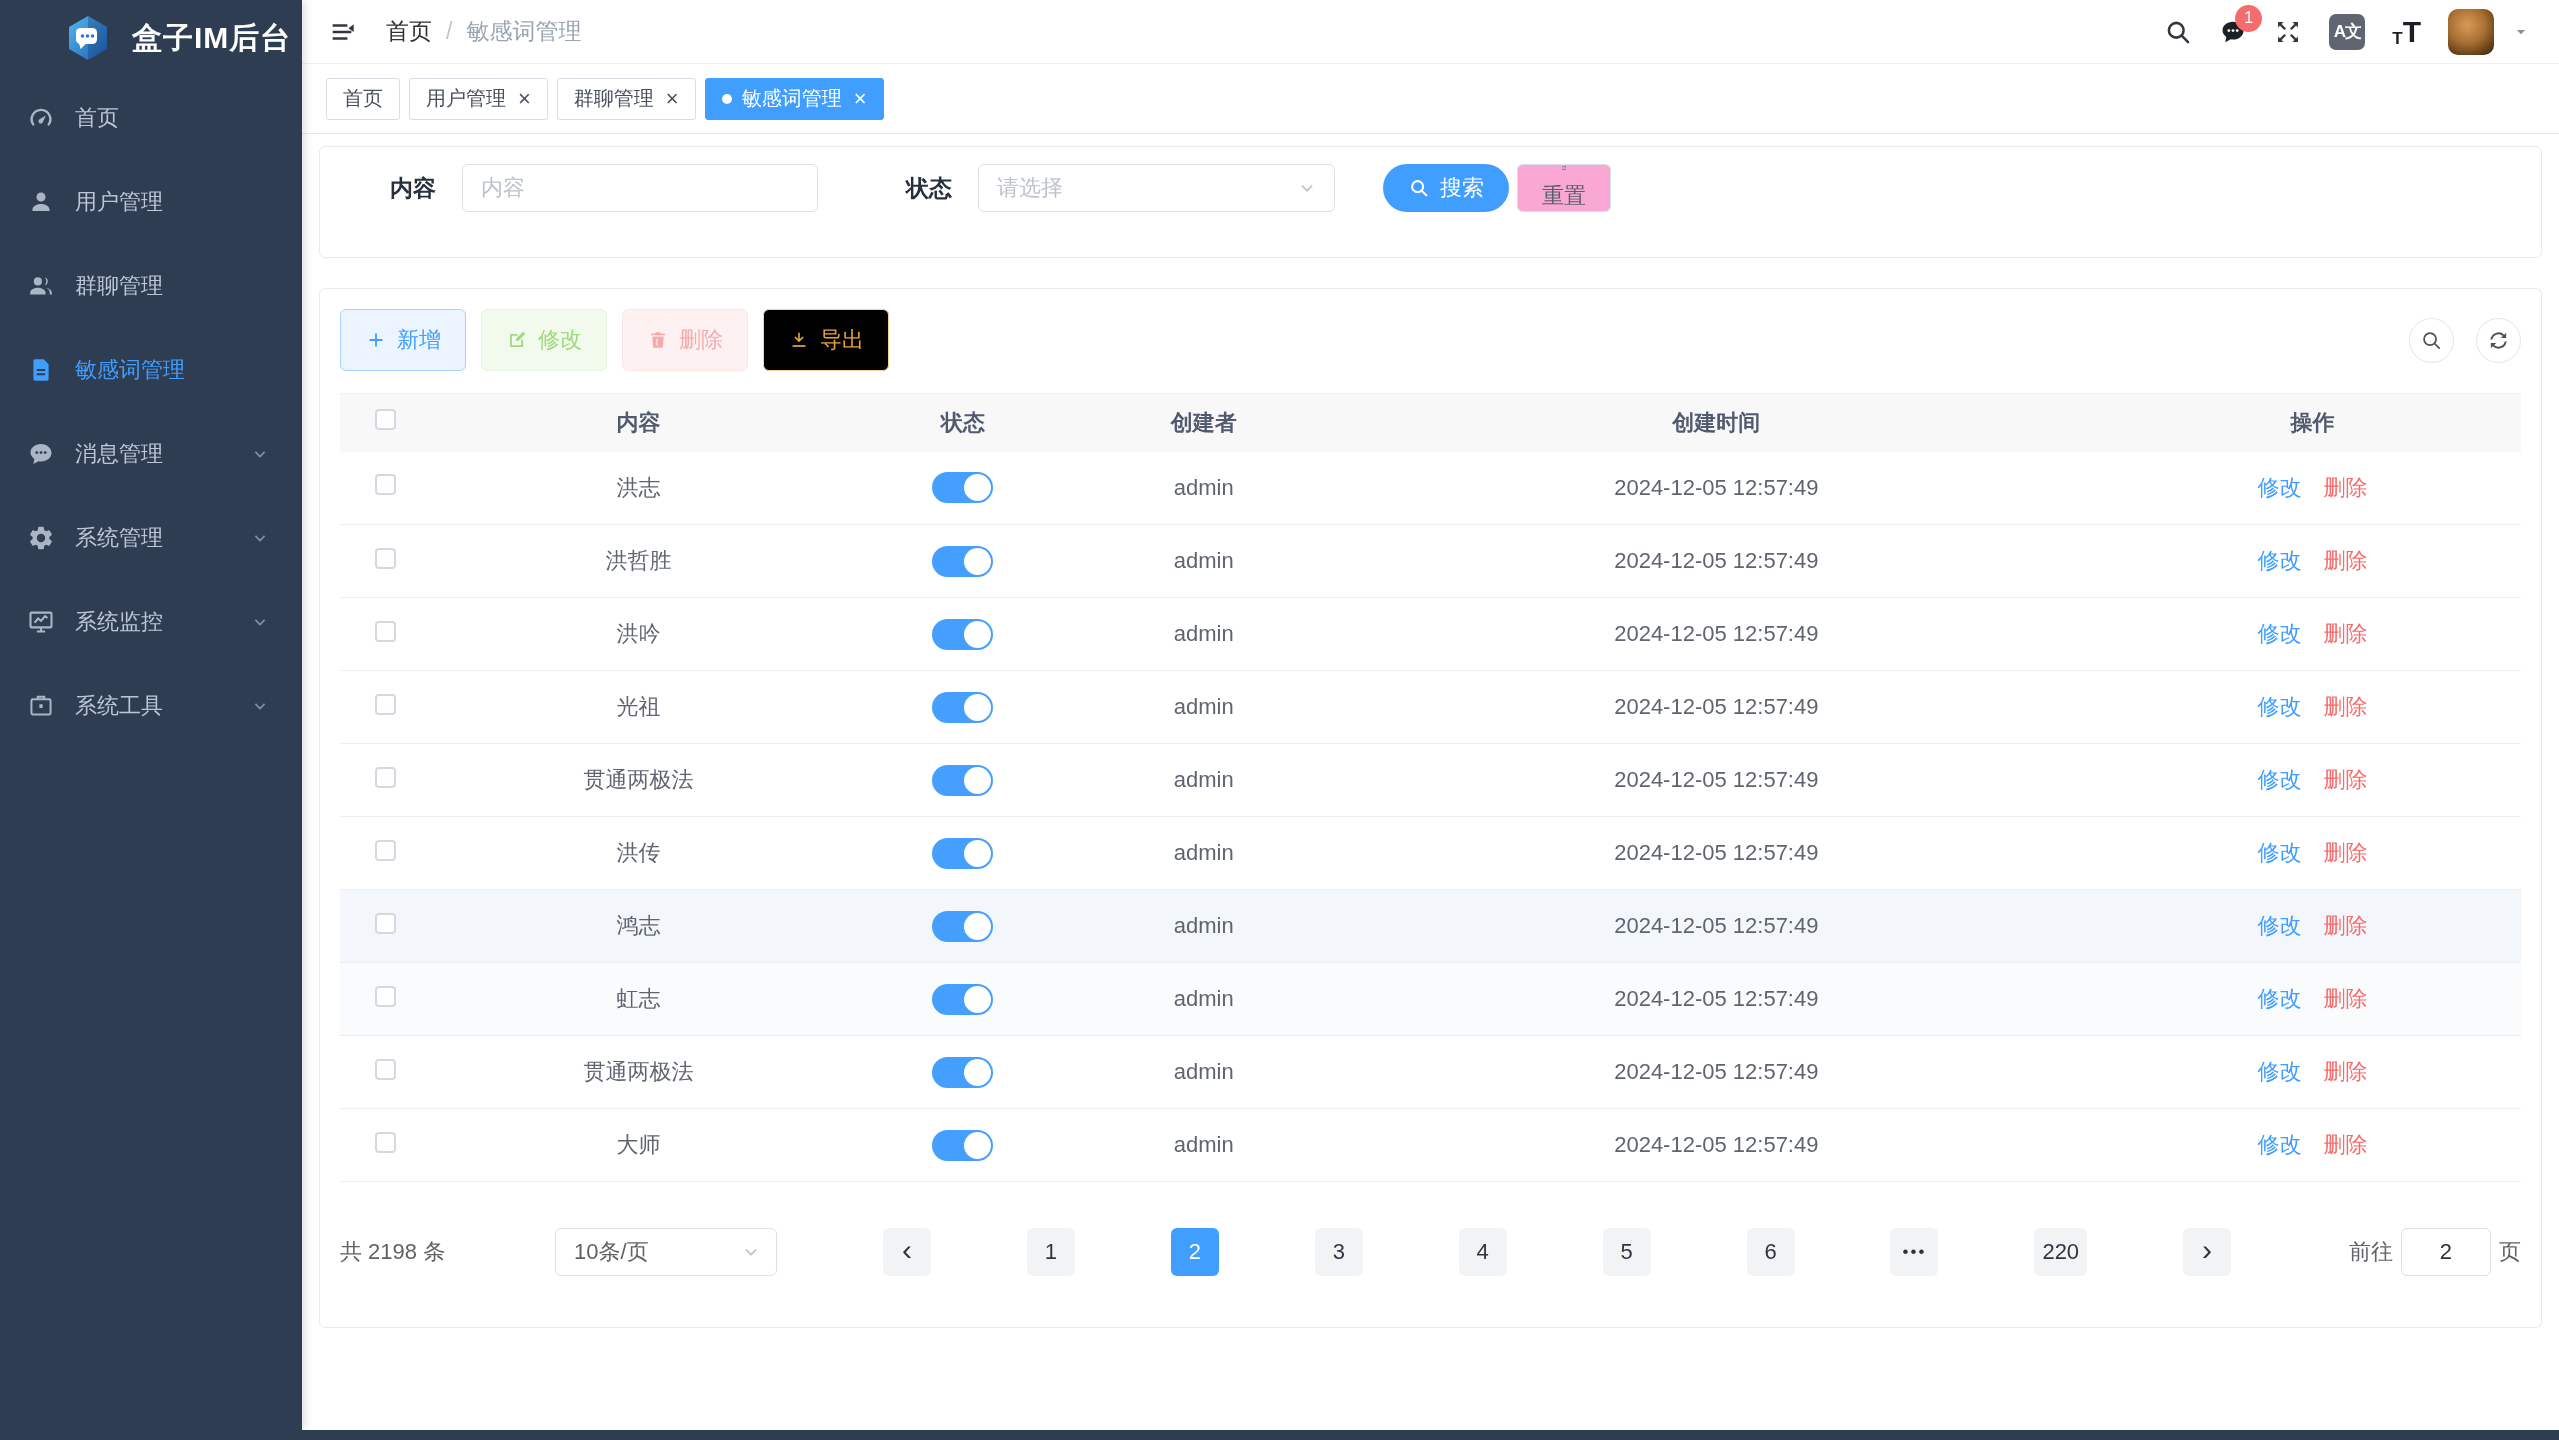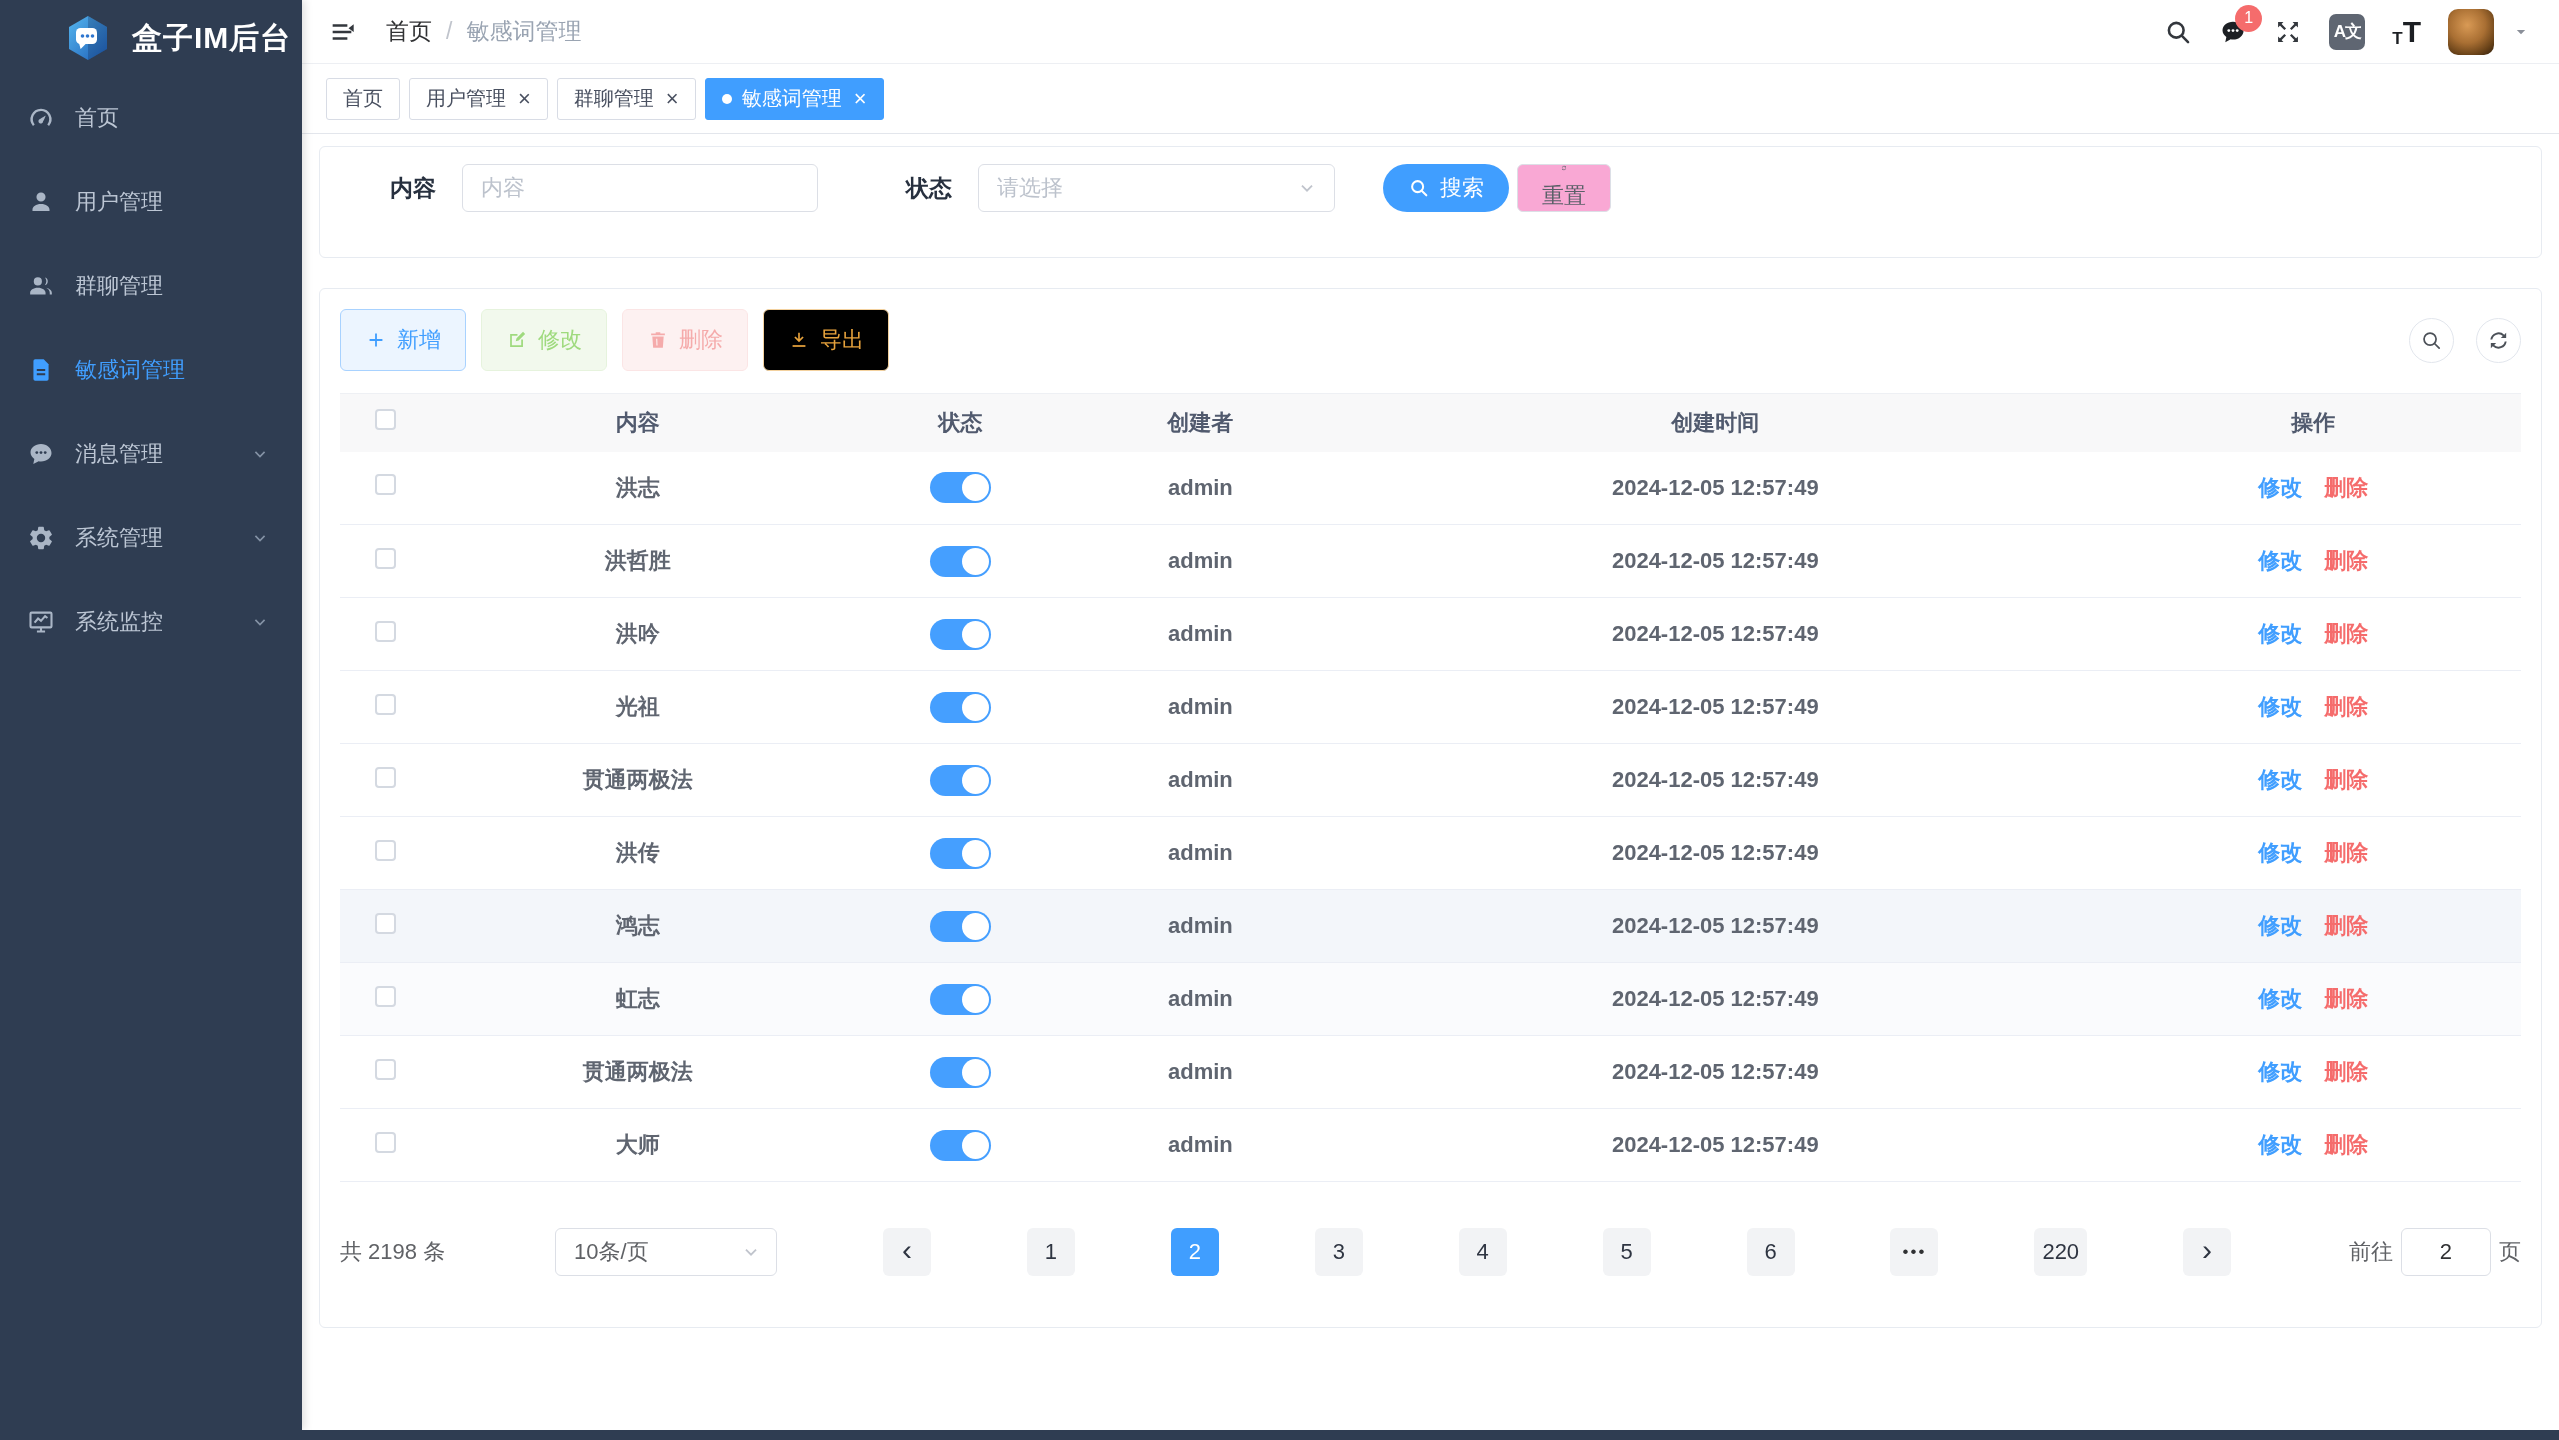--- a/index.html
+++ b/index.html
@@ -95,21 +95,21 @@
   .btn-delete { background:#fdf0f0; color:#f5a3a3; border-color:#fbe3e3; opacity:.9; cursor:not-allowed; }
   .btn-export { background:#000000; color:#e6a23c; border-color:#f3d19e; }
   .toolbar-spacer { flex:1; }
   .circle-btn { width:45px; height:45px; border-radius:50%; border:1px solid #e2e6ed; background:#fff;
                 display:flex; align-items:center; justify-content:center; color:#4c5158; cursor:pointer; margin-left:22px; }
   .circle-btn svg { width:23px; height:23px; display:block; }
 
   table.grid { width:100%; border-collapse:collapse; margin-top:22px; }
   .grid th { height:58px; background:#f8f8f9; font-size:22px; font-weight:700; color:#515a6e;
              text-align:center; border-top:1px solid #eef0f4; }
-  .grid td { height:73px; border-bottom:1px solid #ebeef5; font-size:22px; color:#5f6570; text-align:center;font-weight:bold; }
+  .grid td { height:73px; border-bottom:1px solid #ebeef5; font-size:22px; color:#5f6570; text-align:center; }
   .grid .col-check { width:90px; }
   tr.shade-hover td { background:#f3f6fa; }
   tr.shade-faint td { background:#fafbfd; }
   .checkbox { width:21px; height:21px; border:2px solid #d4d9e1; border-radius:4px; background:#fff;
               display:inline-block; cursor:pointer; }
   .switch { width:61px; height:31px; border-radius:16px; background:#459fff; display:inline-block;
             position:relative; cursor:pointer; vertical-align:middle; }
   .switch .knob { position:absolute; top:2px; right:2px; width:27px; height:27px; border-radius:50%; background:#fff; }
   .link-edit { color:#409eff; cursor:pointer; margin-right:22px; }
   .link-delete { color:#f56c6c; cursor:pointer; }
@@ -228,20 +228,35 @@
         </a>
         <a class="menu-item">
           <span class="icon ">
             <svg viewBox="0 0 24 24">
               <rect x="3" y="4" width="18" height="12.6" rx="1" fill="none" stroke="currentColor" stroke-width="1.8"></rect>
               <path d="M6.5 12.6l3-3.6 2.5 2 3.5-4 2 1.6" fill="none" stroke="currentColor" stroke-width="1.8"></path>
               <path d="M8.5 20.2h7M12 16.6v3.6" stroke="currentColor" stroke-width="1.8"></path>
             </svg>
           </span>
           <span class="menu-label">系统监控</span>
+          <span class="menu-arrow">
+            <svg viewBox="0 0 24 24">
+              <path d="M6.5 9.5 12 15l5.5-5.5" fill="none" stroke="currentColor" stroke-width="2"></path>
+            </svg>
+          </span>
+        </a>
+        <a class="menu-item">
+          <span class="icon ">
+            <svg viewBox="0 0 24 24">
+              <rect x="3.8" y="6.3" width="16.4" height="13" rx="1.2" fill="none" stroke="currentColor" stroke-width="1.7"></rect>
+              <path d="M9.2 6V4.1h5.6V6" fill="none" stroke="currentColor" stroke-width="1.7"></path>
+              <rect x="10.6" y="10.4" width="2.8" height="3.4" rx=".5" fill="currentColor"></rect>
+            </svg>
+          </span>
+          <span class="menu-label">系统工具</span>
           <span class="menu-arrow">
             <svg viewBox="0 0 24 24">
               <path d="M6.5 9.5 12 15l5.5-5.5" fill="none" stroke="currentColor" stroke-width="2"></path>
             </svg>
           </span>
         </a>
       </nav>
   </aside>
 
   <div class="main">

